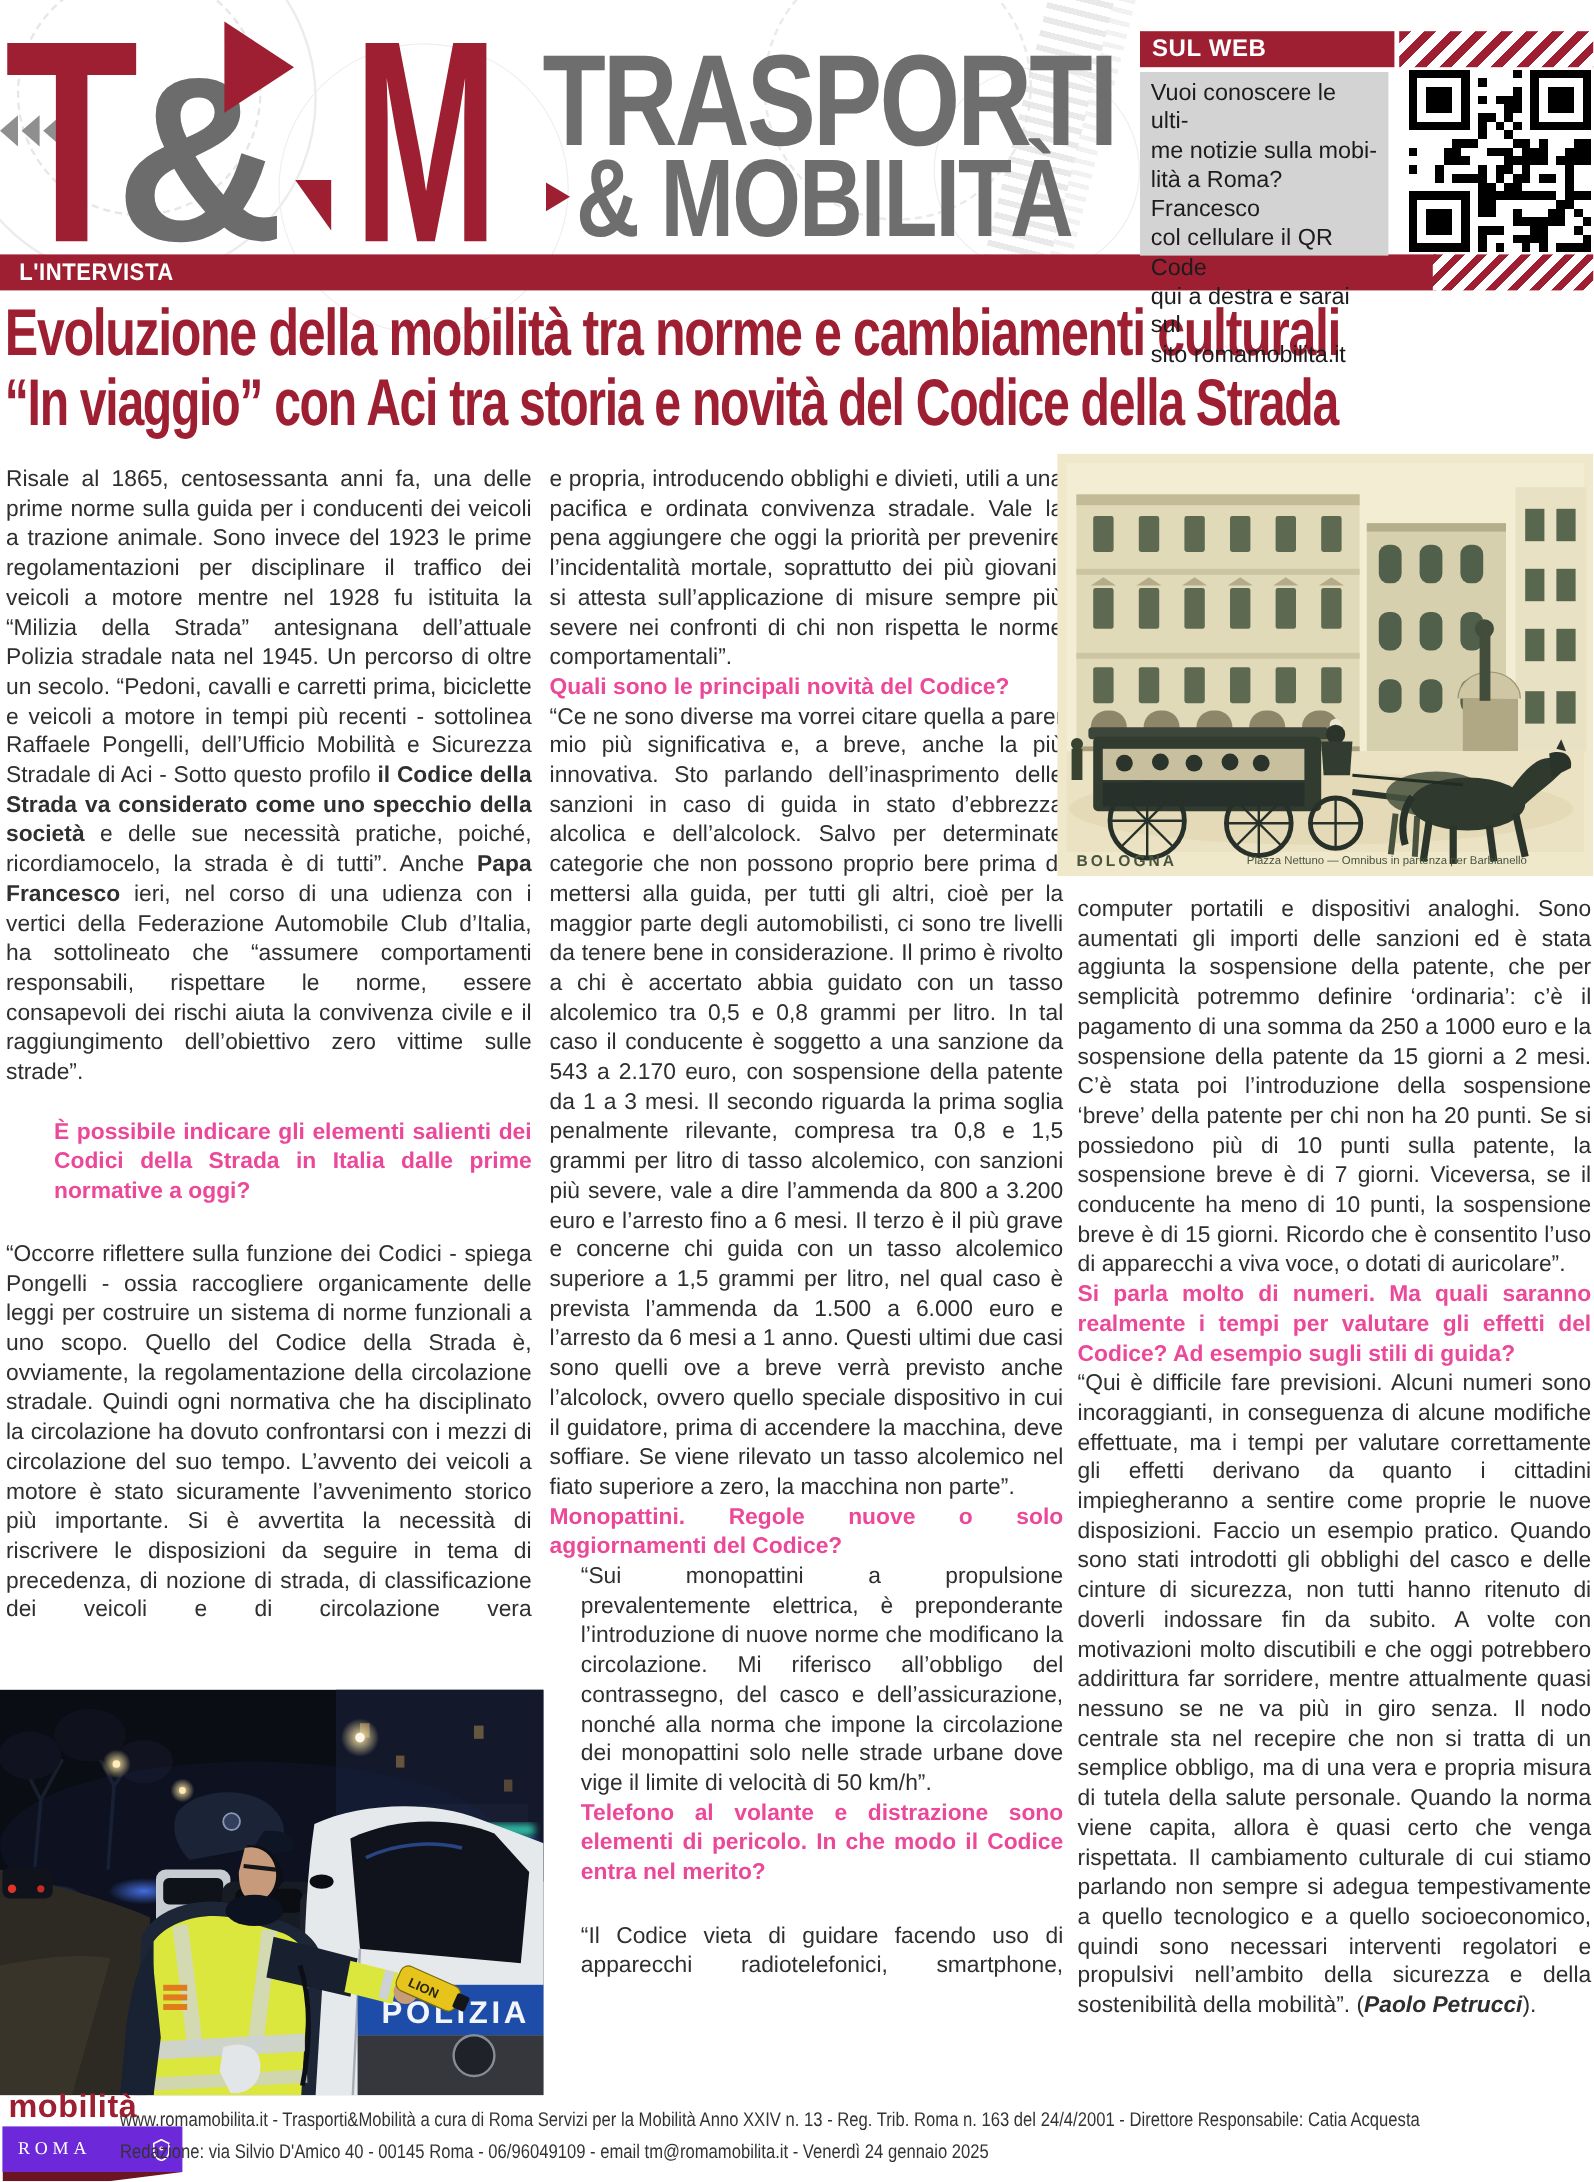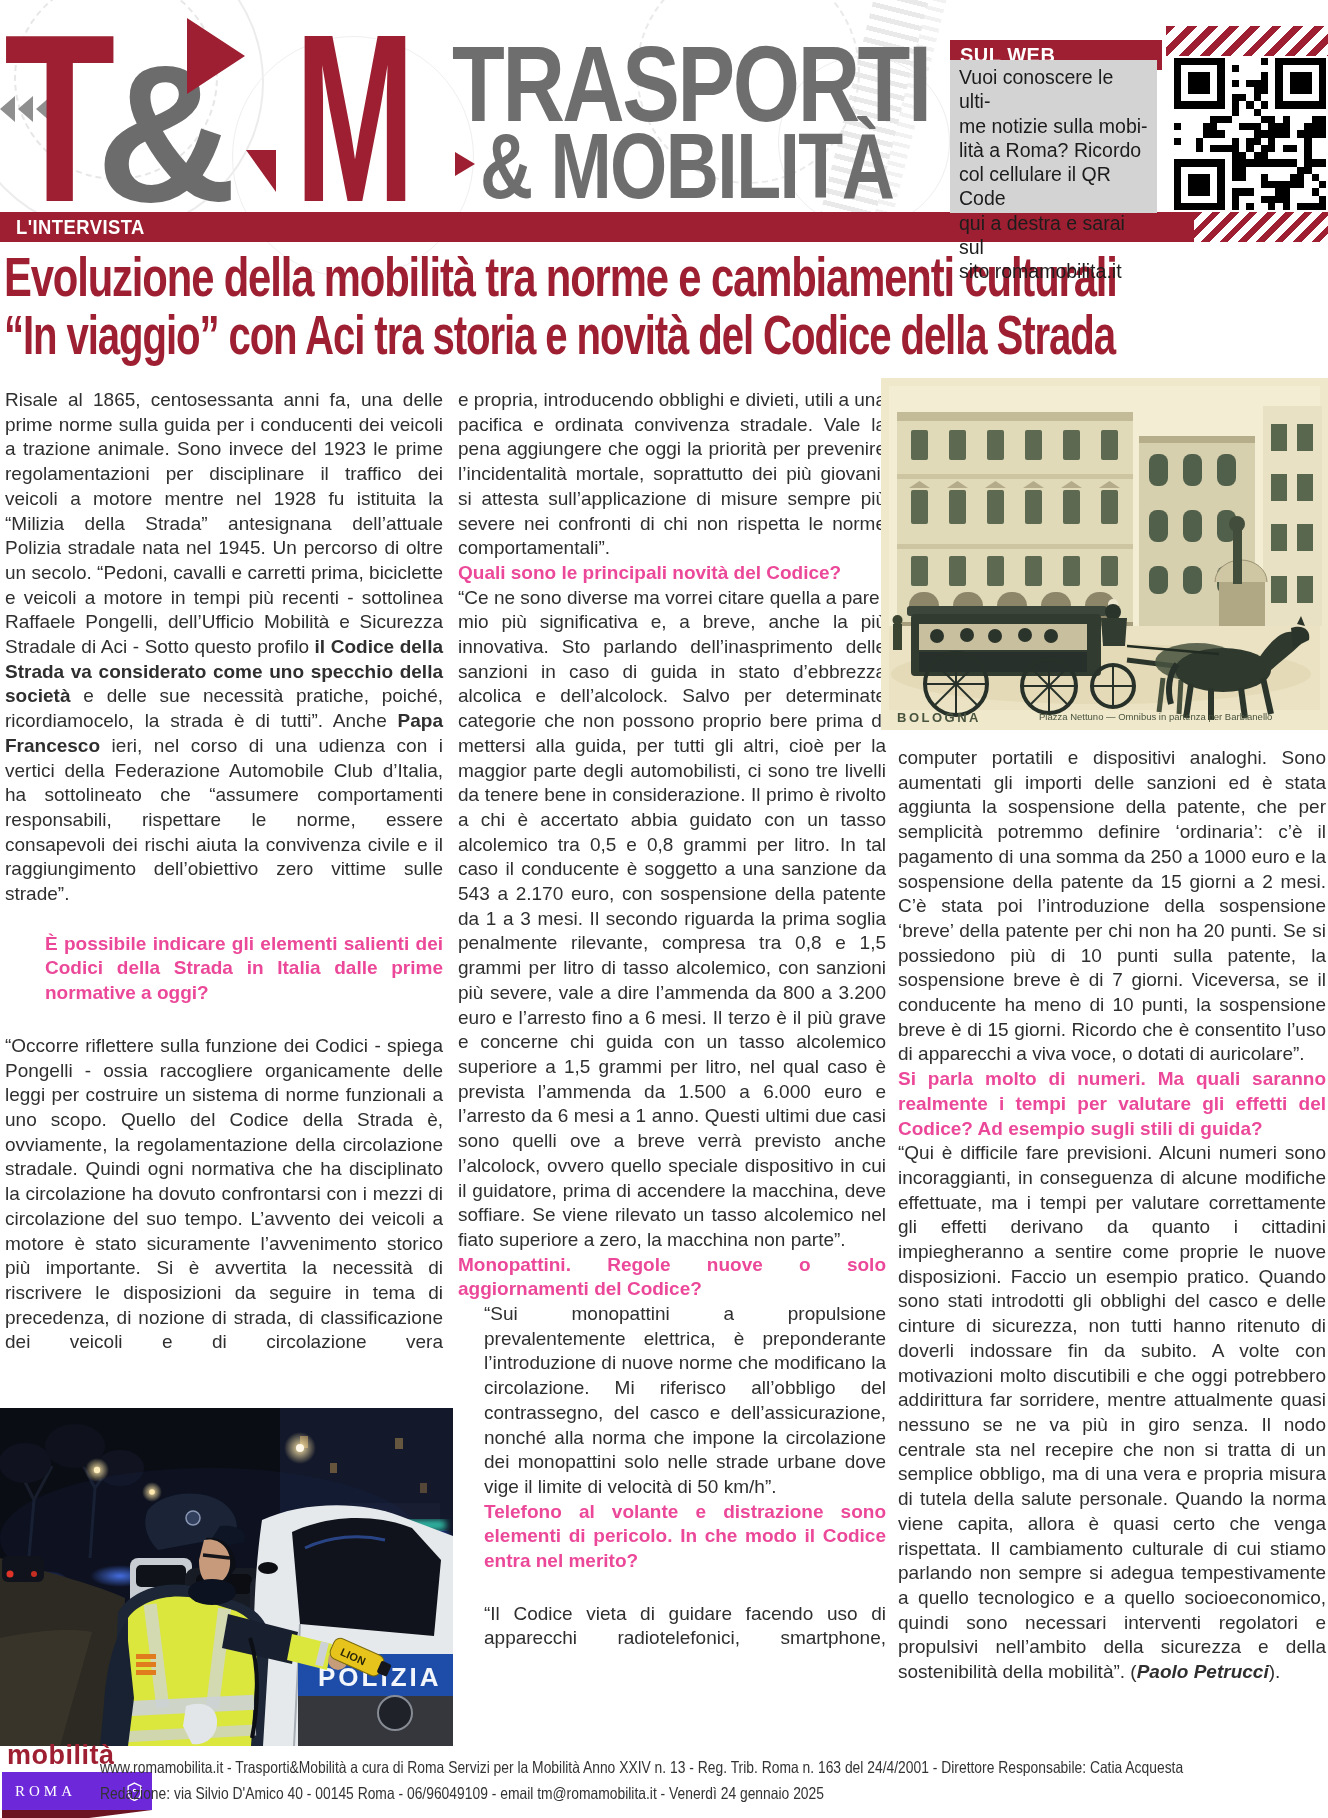--- a/index.html
+++ b/index.html
@@ -31,21 +31,21 @@
   .chev{width:0;height:0;border-right:15px solid #8f8f8f;border-top:13px solid transparent;border-bottom:13px solid transparent;}
 
   .mast1{position:absolute;left:452px;top:30px;font-size:108px;font-weight:bold;color:#6e6e6e;
          line-height:1;letter-spacing:-3px;transform:scaleX(.80);transform-origin:0 0;white-space:nowrap;z-index:5;}
   .mast2{position:absolute;left:480px;top:120px;font-size:92px;font-weight:bold;color:#6e6e6e;
          line-height:1;letter-spacing:-2px;transform:scaleX(.80);transform-origin:0 0;white-space:nowrap;z-index:5;}
   .mast2tri{position:absolute;left:455px;top:152px;width:0;height:0;z-index:5;
            border-left:20px solid #9d1f31;border-top:12px solid transparent;border-bottom:12px solid transparent;}
 
   
-  .sw-bar{position:absolute;left:950px;top:40px;width:212px;height:30px;background:#9d1f31;
+  .sw-bar{position:absolute;left:950px;top:26px;width:212px;height:30px;background:#9d1f31;
           color:#fff;font-weight:bold;font-size:20px;display:flex;align-items:center;padding-left:10px;
           box-sizing:border-box;letter-spacing:.5px;z-index:6;}
   .sw-stripes{position:absolute;left:1166px;top:26px;width:162px;height:30px;z-index:6;
           background:repeating-linear-gradient(135deg,#9d1f31 0 7px,#ffffff 7px 15px);}
   .sw-box{position:absolute;left:950px;top:60px;width:207px;height:153px;background:#d3d3d3;
           box-sizing:border-box;padding:5px 9px;font-size:19.5px;line-height:24.3px;color:#1c1c1c;z-index:6;}
   .qr{position:absolute;left:1174px;top:58px;width:152px;height:152px;z-index:6;}
 
   
   .kband{position:absolute;left:0;top:212px;width:1197px;height:30px;background:#9d1f31;z-index:5;
@@ -117,21 +117,21 @@
   <div class="mast2tri"></div>
   <div class="mast2">&amp; MOBILITÀ</div>
 
   <div class="sw-bar">
     <span>SUL WEB</span>
   </div>
   <div class="sw-stripes"></div>
   <div class="sw-box">
     <div>Vuoi conoscere le ulti-</div>
     <div>me notizie sulla mobi-</div>
-    <div>lità a Roma? Ricordo</div>
+    <div>lità a Roma? Francesco</div>
     <div>col cellulare il QR Code</div>
     <div>qui a destra e sarai sul</div>
     <div>sito romamobilita.it</div>
   </div>
   <div class="qr">
     <svg id="qrsvg" viewBox="0 0 21 21" width="152" height="152" shape-rendering="crispEdges">
         <rect width="21" height="21" fill="#fff"></rect>
         <rect x="0" y="0" width="7" height="7" fill="#000"></rect>
         <rect x="1" y="1" width="5" height="5" fill="#fff"></rect>
         <rect x="2" y="2" width="3" height="3" fill="#000"></rect>

